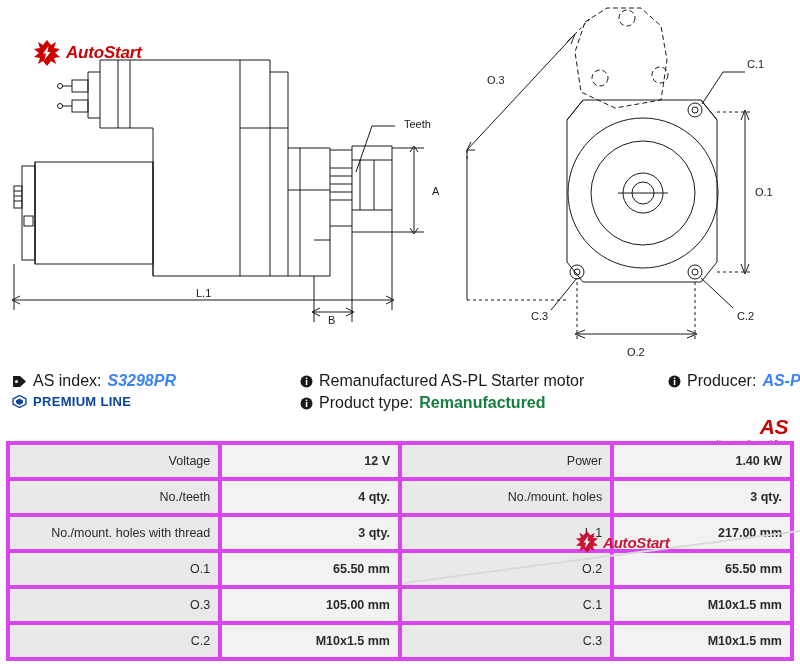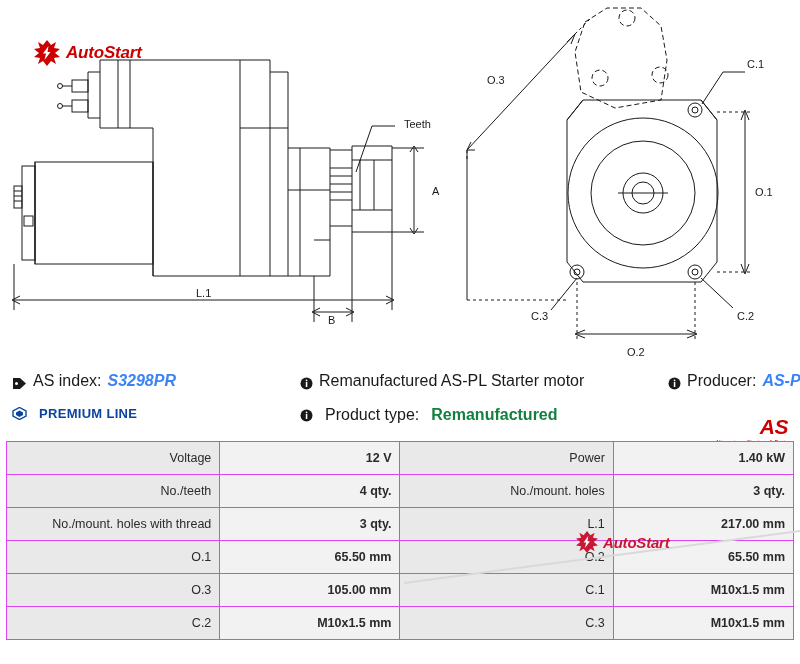--- a/index.html
+++ b/index.html
@@ -74,22 +74,22 @@
   }
   .info-cell {
     display: flex;
     align-items: center;
     gap: 6px;
     white-space: nowrap;
   }
   .c1 { position: absolute; left: 12px; }
   .c2 { position: absolute; left: 300px; }
   .c3 { position: absolute; left: 668px; }
-  .r1 { top: 6px; align-items: flex-end; }
-  .r2 { top: 40px; gap: 12px; }
+  .r1 { top: 6px; }
+  .r2 { top: 28px; }
 
   .tag-icon svg, .info-icon svg, .line-icon svg { display: block; }
   .val-bold { font-weight: bold; color: #3b82f6; font-style: italic; }
   .val-green { font-weight: bold; color: #15803d; }
   .premium {
     font-size: 13px;
     font-weight: bold;
     color: #0b44a0;
     letter-spacing: 0.3px;
   }
@@ -119,21 +119,21 @@
   
   .spec-table {
     position: absolute;
     left: 6px;
     top: 441px;
     width: 788px;
     border-collapse: collapse;
     font-size: 12.5px;
   }
   .spec-table td {
-    border: 1px solid #d946ef;
+    border: 4px solid #d946ef;
     height: 28px;
     padding: 2px 8px;
     vertical-align: middle;
   }
   .lbl {
     background: #e9e9ea;
     text-align: right;
     color: #2a2a2a;
     width: 215px;
   }

